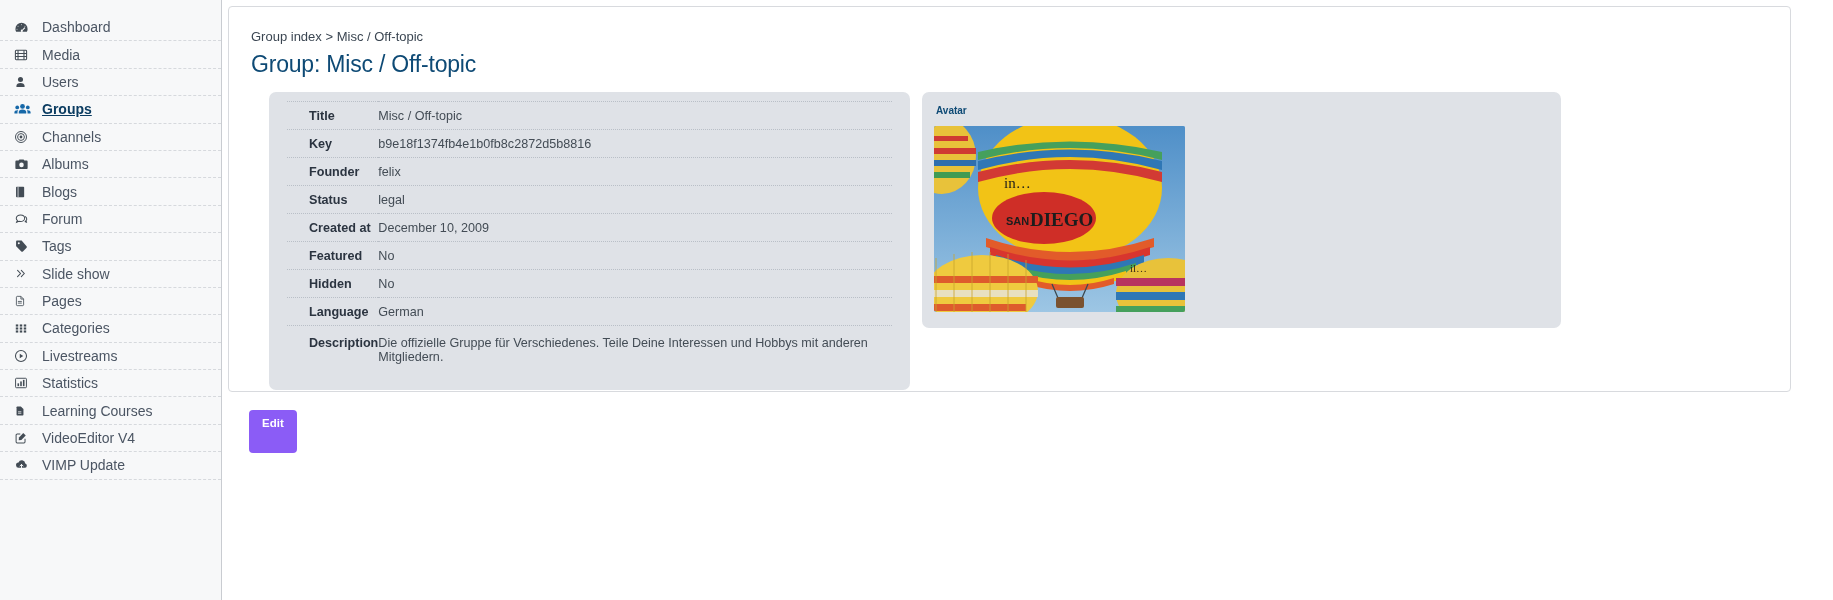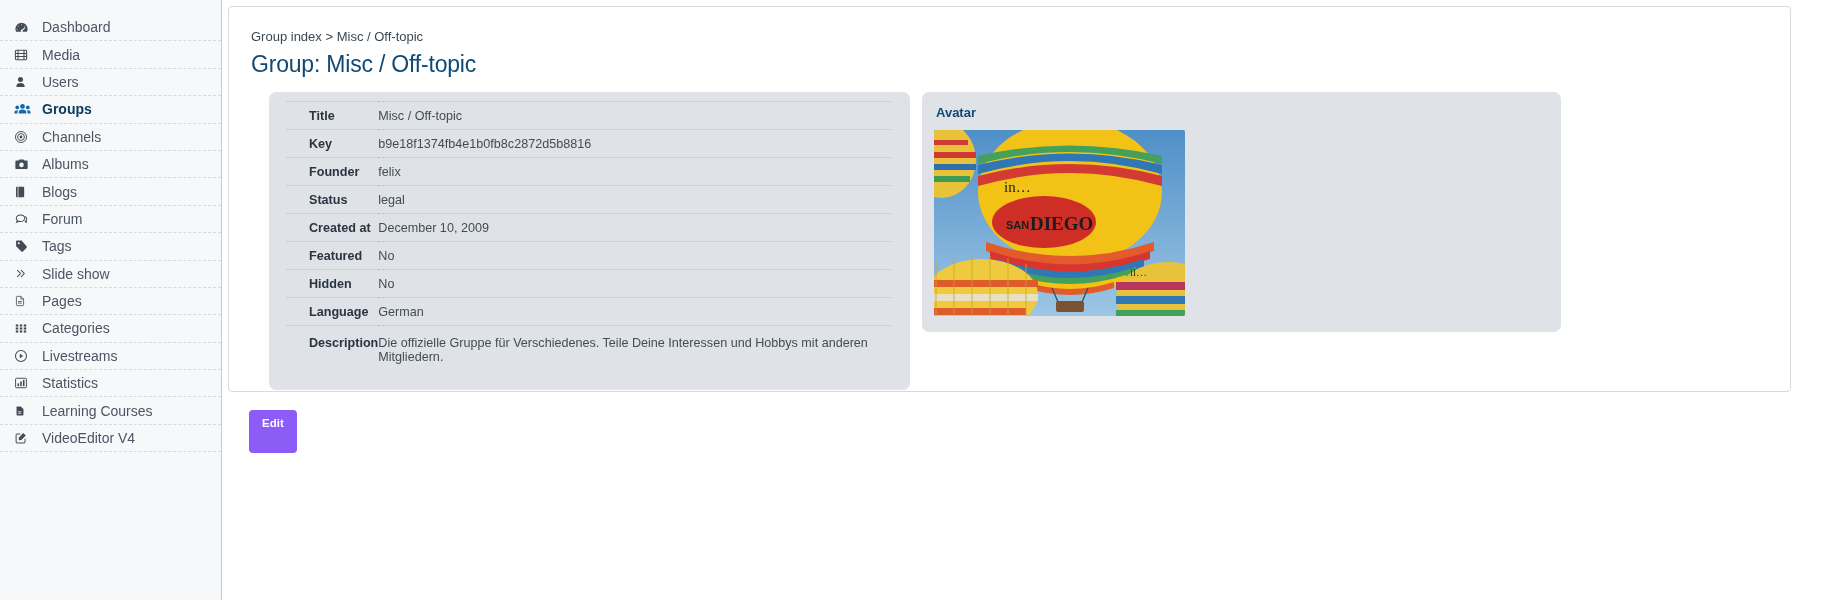--- a/index.html
+++ b/index.html
@@ -31,21 +31,21 @@
   }
   .nav-item .ico {
     width: 24px; min-width: 24px; height: 16px;
     display: inline-flex; align-items: center; justify-content: flex-start;
     color: #3f4category;
     color: #434c55;
     margin-right: 4px;
   }
   .nav-item .ico svg { display:block; }
   .nav-item .lbl { line-height: 1; }
-  .nav-item.active { color: #0b3c61; font-weight: bold; }
+  .nav-item.active { color: #0b3c61; font-weight: bold; text-decoration: underline; }
   .nav-item.active .ico { color: #1668a8; }
 
   
   .main {
     flex: 1; height: 600px; background: #ffffff;
     padding: 6px 0 0 6px;
   }
   .content-card {
     margin-left: 0px;
     width: 1563px;
@@ -88,21 +88,21 @@
     width: 84px; padding: 6.5px 0 6.5px 22px; vertical-align: top;
     white-space: nowrap;
   }
   table.detail td {
     font-size: 12.6px; color: #434c55; padding: 6.5px 0 6.5px 0;
     vertical-align: top;
   }
   tr.desc-row th, tr.desc-row td { padding-top: 10px; padding-bottom: 10px; }
 
   .avatar-title {
-    font-size: 13px; font-weight: bold; color: #0e4a75;
+    font-size: 10px; font-weight: bold; color: #0e4a75;
     padding: 3px 0 10px 2px;
   }
   .avatar-img {
     width: 251px; height: 186px;
     border-radius: 2px;
     overflow: hidden;
     position: relative;
     background: #6ea8d8;
   }
   .avatar-img svg { display:block; width:100%; height:100%; }
@@ -274,20 +274,29 @@
         <span class="lbl">Learning Courses</span>
       </div>
       <div class="nav-item">
         <span class="ico">
           <svg width="14" height="14" viewBox="0 0 16 16" fill="none" stroke="currentColor" stroke-width="1.15">
             <path d="M12.6 8.8v3.6c0 .7-.5 1.2-1.2 1.2H3.6c-.7 0-1.2-.5-1.2-1.2V4.6c0-.7.5-1.2 1.2-1.2h3.6"></path>
             <path d="M10.6 2.4l2.8 2.8-5 5-3 .3.3-3 4.9-5.1z" fill="currentColor" stroke="none"></path>
           </svg>
         </span>
         <span class="lbl">VideoEditor V4</span>
+      </div>
+      <div class="nav-item">
+        <span class="ico">
+          <svg width="15" height="14" viewBox="0 0 16 16" fill="currentColor">
+            <path d="M12.3 6.2a4 4 0 0 0-7.7-1 3 3 0 0 0 .3 6h7.2a2.6 2.6 0 0 0 .2-5z"></path>
+            <path d="M8 11.6V7.4M6.3 9.1L8 7.3l1.7 1.8" stroke="#f7f8f9" stroke-width="1.1" fill="none" stroke-linecap="round"></path>
+          </svg>
+        </span>
+        <span class="lbl">VIMP Update</span>
       </div>
     </nav>
 
   <div class="main">
     <div class="content-card">
 
       <div class="breadcrumb">
         <a>Group index</a>
         <span>&gt;</span>
         <span>Misc / Off-topic</span>

